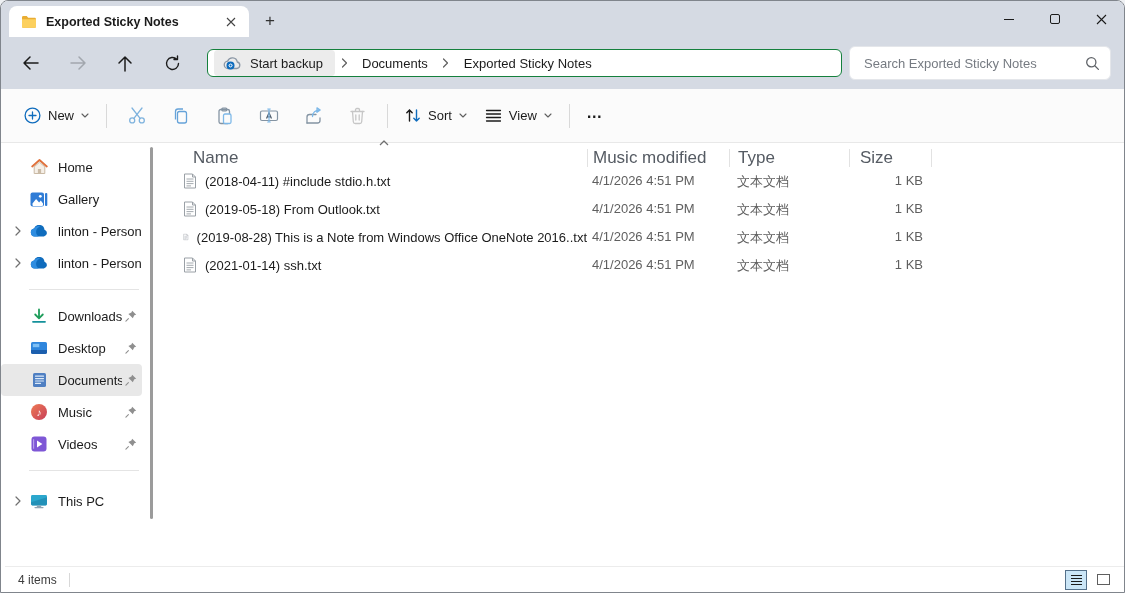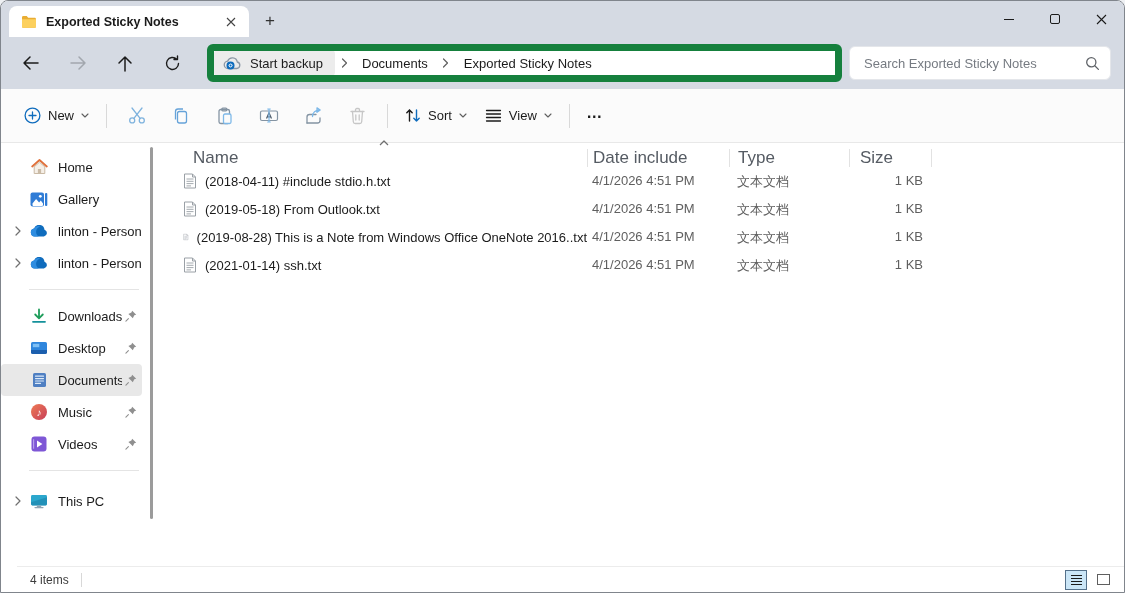--- a/index.html
+++ b/index.html
@@ -21,22 +21,22 @@
   .tab-close { width: 20px; height: 20px; border-radius: 4px; display: flex; align-items: center; justify-content: center; cursor: pointer; }
   .newtab { position: absolute; left: 256px; top: 8px; width: 26px; height: 24px; display: flex; align-items: center; justify-content: center; font-size: 17px; color: #333; border-radius: 4px; cursor: pointer; }
   .caption-group { position: absolute; right: 0; top: 0; height: 36px; display: flex; }
   .caption-btn { width: 46px; height: 36px; display: flex; align-items: center; justify-content: center; cursor: pointer; }
   .min-glyph { display:block; width: 10px; height: 0; border-top: 1.4px solid #1b1b1b; }
   .max-glyph { display:block; width: 10px; height: 10px; border: 1.2px solid #1b1b1b; border-radius: 2px; }
   
   .navbar { height: 52px; background: #d5dae3; display: flex; align-items: center; padding: 0 13px 0 14px; }
   .nav-btn { width: 32px; height: 32px; border-radius: 4px; display: flex; align-items: center; justify-content: center; margin-right: 15px; cursor: pointer; flex: none; }
   .addressbar {
-    width: 635px; height: 38px; background: #fff; border: 7px solid #15803d; border-radius: 6px;
-    display: flex; align-items: center; padding: 0 0; margin-left: 4px; overflow: hidden;
+    width: 635px; height: 28px; background: #fff; border: 1px solid #15803d; border-radius: 6px;
+    display: flex; align-items: center; padding: 0 6px; margin-left: 4px; overflow: hidden;
   }
   .backup-pill { display: flex; align-items: center; gap: 8px; background: #ececec; border-radius: 4px; height: 26px; padding: 0 12px 0 9px; cursor: pointer; flex: none; }
   .backup-pill span { font-size: 13px; color: #1b1b1b; white-space: nowrap; }
   .crumb { font-size: 13px; color: #1b1b1b; padding: 4px 9px; border-radius: 4px; cursor: pointer; white-space: nowrap; }
   .crumb-sep { display: flex; align-items: center; justify-content: center; width: 18px; cursor: pointer; }
   .searchbox { margin-left: auto; width: 262px; height: 34px; background: #fff; border: 1px solid #e4e6ea; border-radius: 6px; display: flex; align-items: center; padding: 0 10px 0 14px; }
   .searchbox input { flex: 1; border: none; outline: none; font-size: 13px; color: #737373; font-family: inherit; background: transparent; }
   .searchbox input::placeholder { color: #767b82; }
   
   .toolbar { height: 54px; background: #fbfbfb; border-bottom: 1px solid #e8e8e8; display: flex; align-items: center; padding: 0 16px 0 14px; }
@@ -65,21 +65,21 @@
   .hd-type { width: 120px; padding-left: 8px; border-left: 1px solid #e2e2e2; }
   .hd-size { width: 82px; padding-left: 10px; border-left: 1px solid #e2e2e2; }
   .hd-end { width: 1px; height: 18px; background: #e2e2e2; }
   .sort-caret { position: absolute; left: 218px; top: -9px; }
   .lv-row { display: flex; align-items: flex-start; height: 28px; font-size: 13px; cursor: default; }
   .c-name { width: 426px; padding-left: 22px; display: flex; align-items: center; gap: 8px; color: #1b1b1b; white-space: nowrap; overflow: hidden; }
   .c-date { width: 142px; padding-left: 5px; color: #5f5f5f; }
   .c-type { width: 120px; padding-left: 8px; color: #5f5f5f; }
   .c-size { width: 82px; text-align: right; padding-right: 8px; color: #5f5f5f; }
   
-  .statusbar { position: absolute; left: 16px; right: 0; bottom: 0; height: 26px; background: #fff; border-top: 1px solid #ececec; display: flex; align-items: center; padding: 0 10px 0 13px; font-size: 12px; color: #3c3c3c; }
+  .statusbar { position: absolute; left: 4px; right: 0; bottom: 0; height: 26px; background: #fff; border-top: 1px solid #ececec; display: flex; align-items: center; padding: 0 10px 0 13px; font-size: 12px; color: #3c3c3c; }
   .status-divider { width: 1px; height: 14px; background: #d8d8d8; margin-left: 12px; }
   .view-toggles { margin-left: auto; display: flex; gap: 5px; }
   .vt-btn { width: 22px; height: 20px; display: flex; align-items: center; justify-content: center; cursor: pointer; border: 1px solid transparent; }
   .vt-btn.active { background: #cbe6f7; border: 1px solid #55718b; }
   .vt-lines { display: flex; flex-direction: column; gap: 2px; }
   .vt-lines i { display: block; width: 11px; height: 0; border-top: 1.4px solid #1b1b1b; }
   .vt-rect { width: 13px; height: 11px; border: 1.4px solid #5f5f5f; }
   svg { display: block; }
 </style>
 </head>
@@ -440,21 +440,21 @@
       <div class="lv-header">
         <div class="hd-cell hd-name">
           <span>Name</span>
           <span class="sort-caret">
             <svg width="10" height="6" viewBox="0 0 10 6">
                 <path d="M1 5l4-4 4 4" fill="none" stroke="#6f6f6f" stroke-width="1.2" stroke-linejoin="round"></path>
               </svg>
           </span>
         </div>
         <div class="hd-cell hd-date">
-          <span>Date include</span>
+          <span>Music modified</span>
         </div>
         <div class="hd-cell hd-type">
           <span>Type</span>
         </div>
         <div class="hd-cell hd-size">
           <span>Size</span>
         </div>
         <div class="hd-end"></div>
       </div>
 

